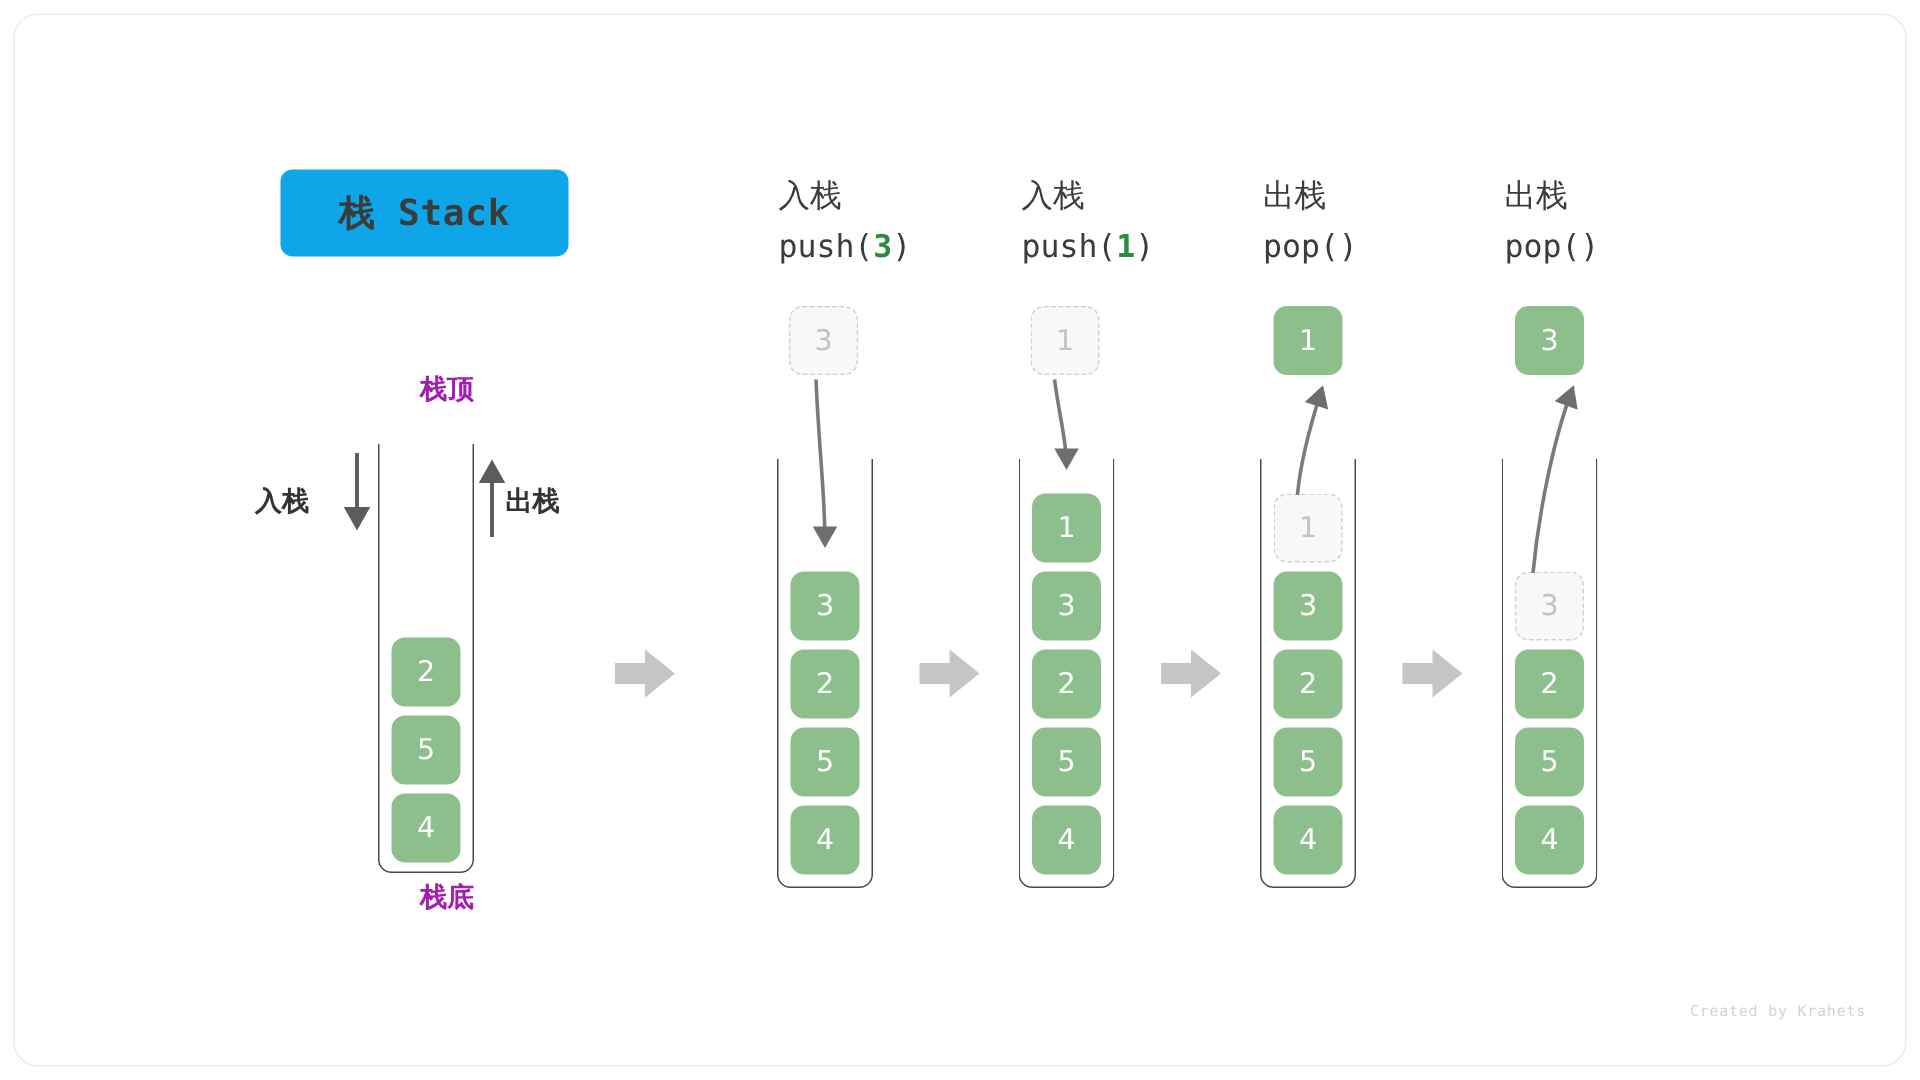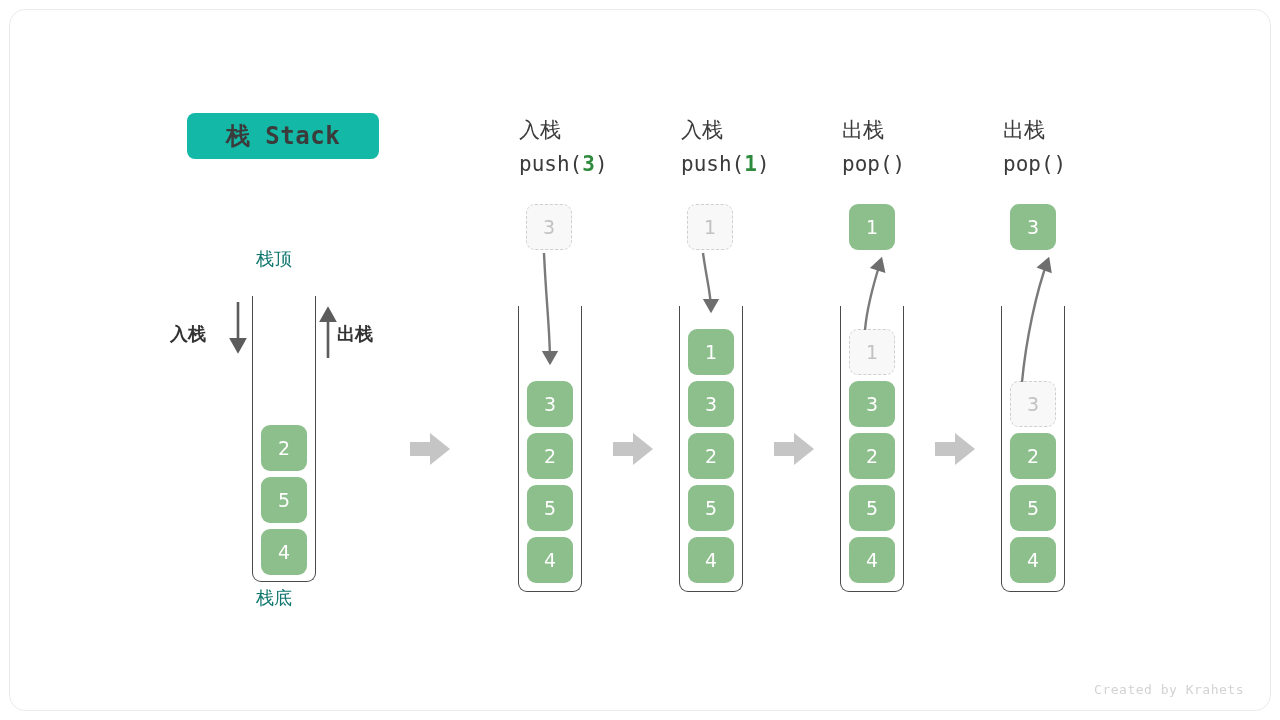--- a/index.html
+++ b/index.html
@@ -34,22 +34,22 @@
     height: 702px;
   }
 
   .abs { position: absolute; }
 
   
   #title-badge {
     left: 177px;
     top: 103px;
     width: 192px;
-    height: 46px;
-    background: #14b8a6;
+    height: 58px;
+    background: #0ea5e9;
     border-radius: 8px;
     display: flex;
     align-items: center;
     justify-content: center;
     font-family: "DejaVu Sans Mono", "Liberation Mono", monospace;
     font-size: 24px;
     font-weight: bold;
     color: #3b3b3b;
     letter-spacing: 0.5px;
   }
@@ -105,32 +105,32 @@
 
   
   .side-label {
     font-size: 18px;
     font-weight: bold;
     color: #333333;
     white-space: nowrap;
   }
   .cap-label {
     font-size: 18px;
-    font-weight: normal;
-    color: #0f766e;
+    font-weight: bold;
+    color: #a21caf;
     white-space: nowrap;
-    text-align: left;
+    text-align: right;
   }
 
   
   #footer {
     right: 28px;
-    bottom: 15px;
+    bottom: 32px;
     font-family: "DejaVu Sans Mono", "Liberation Mono", monospace;
-    font-size: 13px;
+    font-size: 10px;
     color: #d3d3d3;
     letter-spacing: 0.5px;
   }
 
   svg.overlay {
     position: absolute;
     left: 0; top: 0;
     width: 1262px;
     height: 702px;
     pointer-events: none;

